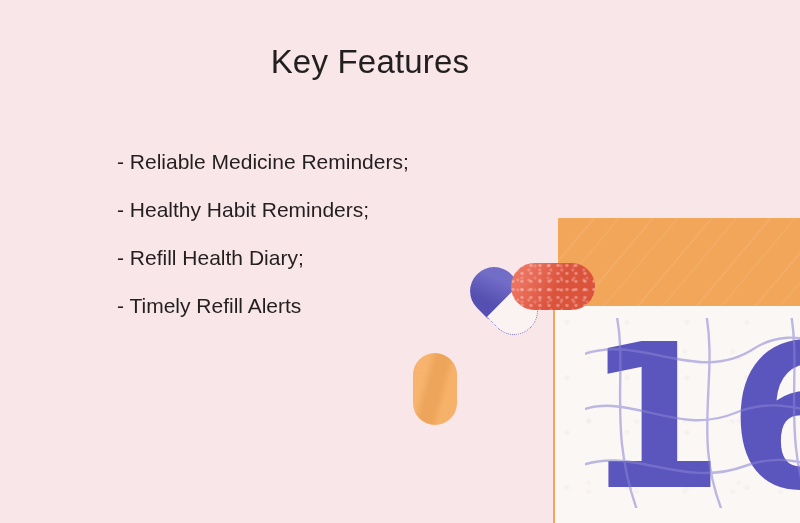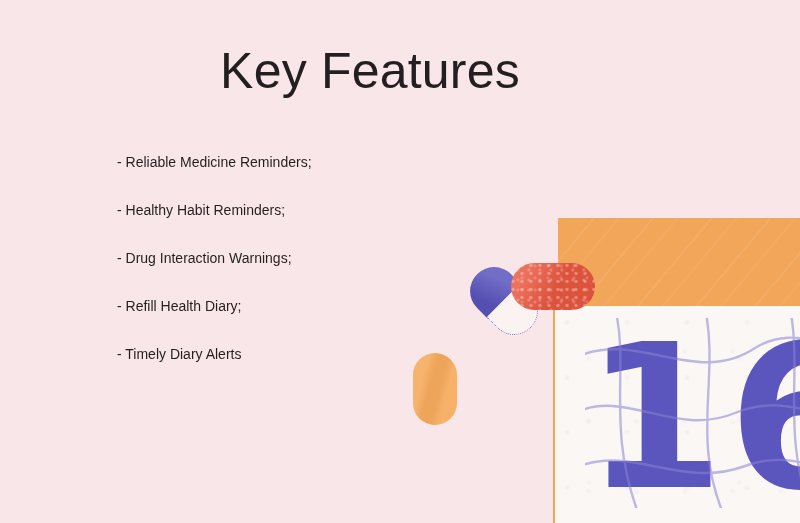--- a/index.html
+++ b/index.html
@@ -21,39 +21,39 @@
     overflow: hidden;
   }
 
   
   #page-title {
     position: absolute;
     top: 44px;
     left: 0;
     width: 740px;
     text-align: center;
-    font-size: 50px;
+    font-size: 33px;
     font-weight: 400;
     letter-spacing: 0.2px;
     color: #231f20;
     line-height: 1.1;
   }
 
   
   #feature-list {
     position: absolute;
     top: 150px;
     left: 117px;
     width: 380px;
     list-style: none;
     margin: 0;
     padding: 0;
   }
   #feature-list li {
-    font-size: 14px;
+    font-size: 21px;
     font-weight: 400;
     color: #231f20;
     height: 48px;
     line-height: 24px;
     white-space: nowrap;
   }
 
   
   #illustration {
     position: absolute;
@@ -250,18 +250,17 @@
 
     <div class="pill" id="pill-red"></div>
 
   </div>
 
   <div id="page-title">Key Features</div>
 
   <ul id="feature-list">
     <li>- Reliable Medicine Reminders;</li>
     <li>- Healthy Habit Reminders;</li>
-    <li>- Drug Interaction Warnings;</li>
     <li>- Refill Health Diary;</li>
-    <li>- Timely Diary Alerts</li>
+    <li>- Timely Refill Alerts</li>
   </ul>
 
 </div>
 
 </body></html>

